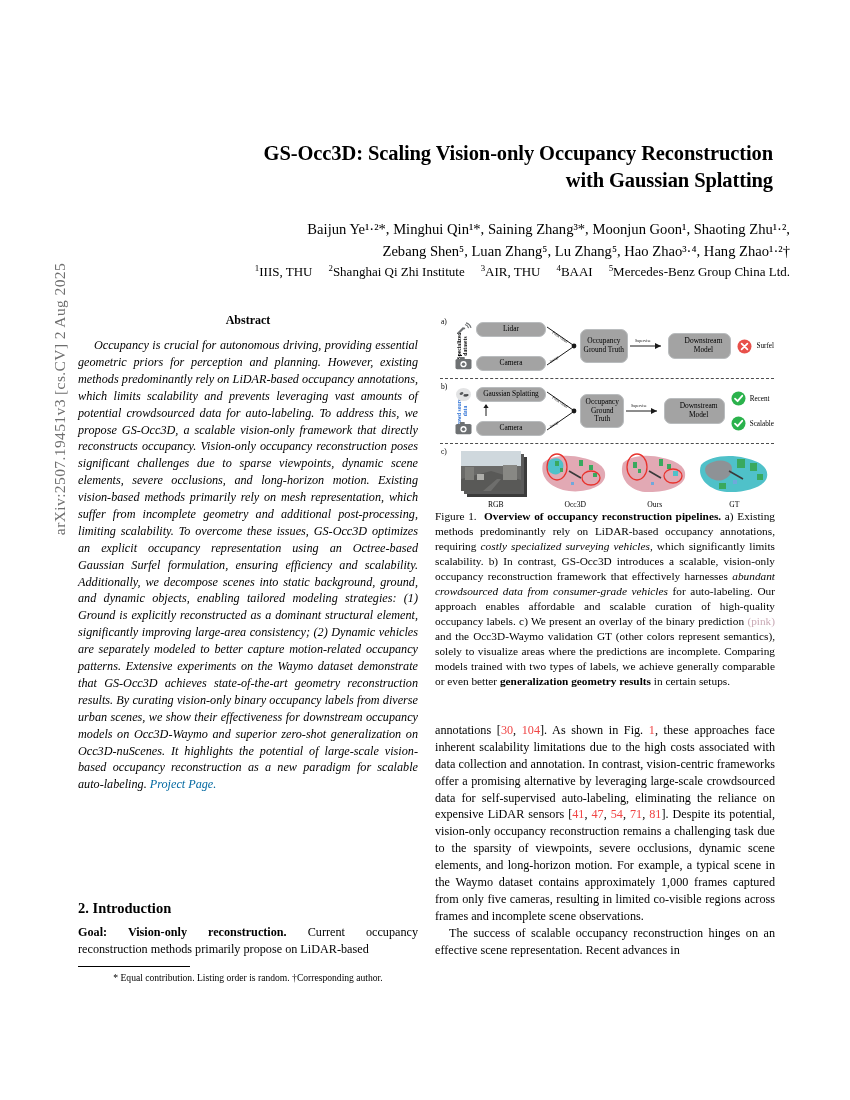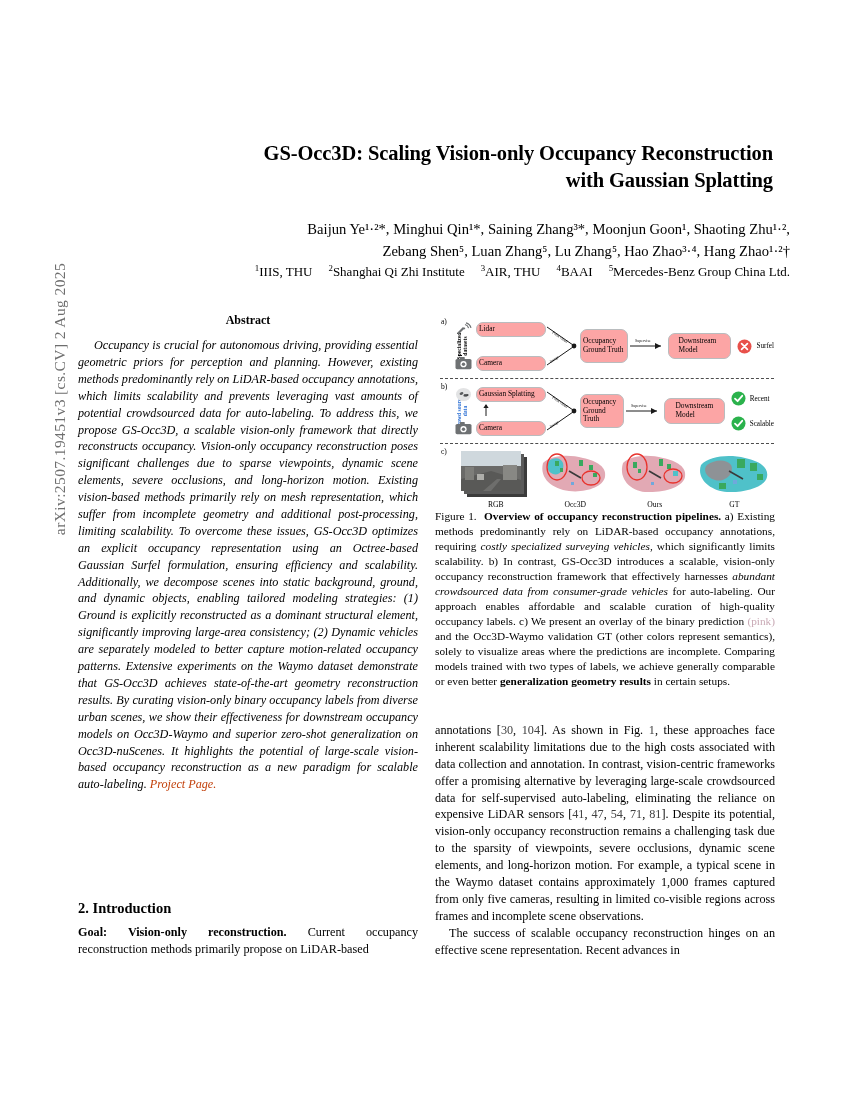--- a/index.html
+++ b/index.html
@@ -93,24 +93,24 @@
   }
   p.abstract-body {
     margin: 0;
     font-style: italic;
     text-indent: 16px;
     font-size: 12.2px;
     line-height: 1.385;
     text-align: justify;
   }
   a.link {
-    color: #c2410c;
+    color: #0369a1;
     text-decoration: none;
   }
-  a.ref { color: #404040; text-decoration: none; }
+  a.ref { color: #ef4444; text-decoration: none; }
 
   #intro-block { position: absolute; left: 78px; top: 900px; width: 340px; }
   p.body-par {
     margin: 0;
     font-size: 12.2px;
     line-height: 1.385;
     text-align: justify;
   }
   p.body-par.indent { text-indent: 14px; }
 
@@ -179,25 +179,25 @@
     width: 104px;
     position: relative;
   }
   .src-item { display: flex; align-items: center; gap: 4px; }
   .icon-box {
     width: 18px; height: 16px;
     display: flex; align-items: center; justify-content: center;
     flex: 0 0 auto;
   }
   .node {
-    background: #fca5a5;
+    background: #a3a3a3;
     border: 0.7px solid #b9bcbe;
     border-radius: 7px;
     font-size: 7.4px;
-    text-align: left;
+    text-align: center;
     padding: 3px 2px;
     line-height: 1.2;
     font-family: "Liberation Serif", serif;
   }
   .node.src { width: 70px; height: 15px; padding: 2px 2px; }
   .node.gt { width: 56px; height: 34px; display:flex; align-items:center; justify-content:center; }
   .node.dm { width: 74px; height: 26px; display:flex; align-items:center; justify-content:center;padding-left:10px; }
 
   .arrows-svg { flex: 0 0 auto; }
   .status-col {
@@ -261,20 +261,24 @@
   <div class="col" id="col-left">
     <h2 class="section-head">Abstract</h2>
     <p class="abstract-body"><span>Occupancy is crucial for autonomous driving, providing essential geometric priors for perception and planning. However, existing methods predominantly rely on LiDAR-based occupancy annotations, which limits scalability and prevents leveraging vast amounts of potential crowdsourced data for auto-labeling. To address this, we propose GS-Occ3D, a scalable vision-only framework that directly reconstructs occupancy. Vision-only occupancy reconstruction poses significant challenges due to sparse viewpoints, dynamic scene elements, severe occlusions, and long-horizon motion. Existing vision-based methods primarily rely on mesh representation, which suffer from incomplete geometry and additional post-processing, limiting scalability. To overcome these issues, GS-Occ3D optimizes an explicit occupancy representation using an Octree-based Gaussian Surfel formulation, ensuring efficiency and scalability. Additionally, we decompose scenes into static background, ground, and dynamic objects, enabling tailored modeling strategies: (1) Ground is explicitly reconstructed as a dominant structural element, significantly improving large-area consistency; (2) Dynamic vehicles are separately modeled to better capture motion-related occupancy patterns. Extensive experiments on the Waymo dataset demonstrate that GS-Occ3D achieves state-of-the-art geometry reconstruction results. By curating vision-only binary occupancy labels from diverse urban scenes, we show their effectiveness for downstream occupancy models on Occ3D-Waymo and superior zero-shot generalization on Occ3D-nuScenes. It highlights the potential of large-scale vision-based occupancy reconstruction as a new paradigm for scalable auto-labeling. </span><a class="link" href="#">Project Page.</a></p>
   </div>
 
   <div id="intro-block">
     <h2 class="intro-head">2. Introduction</h2>
     <p class="body-par"><b>Goal: Vision-only reconstruction.</b><span> Current occupancy reconstruction methods primarily propose on LiDAR-based</span></p>
   </div>
 
+  <div id="footnote-wrap">
+    <div id="footnote-rule"></div>
+    <div id="footnote-text">* Equal contribution. Listing order is random. †Corresponding author.</div>
+  </div>
 
   <div id="figure">
 
     <div class="fig-panel" id="panel-a">
       <span class="panel-letter">a)</span>
       <span class="side-label">Specialized datasets</span>
       <div class="flow-row">
         <div class="src-col">
           <div class="src-item">
             <span class="icon-box">

